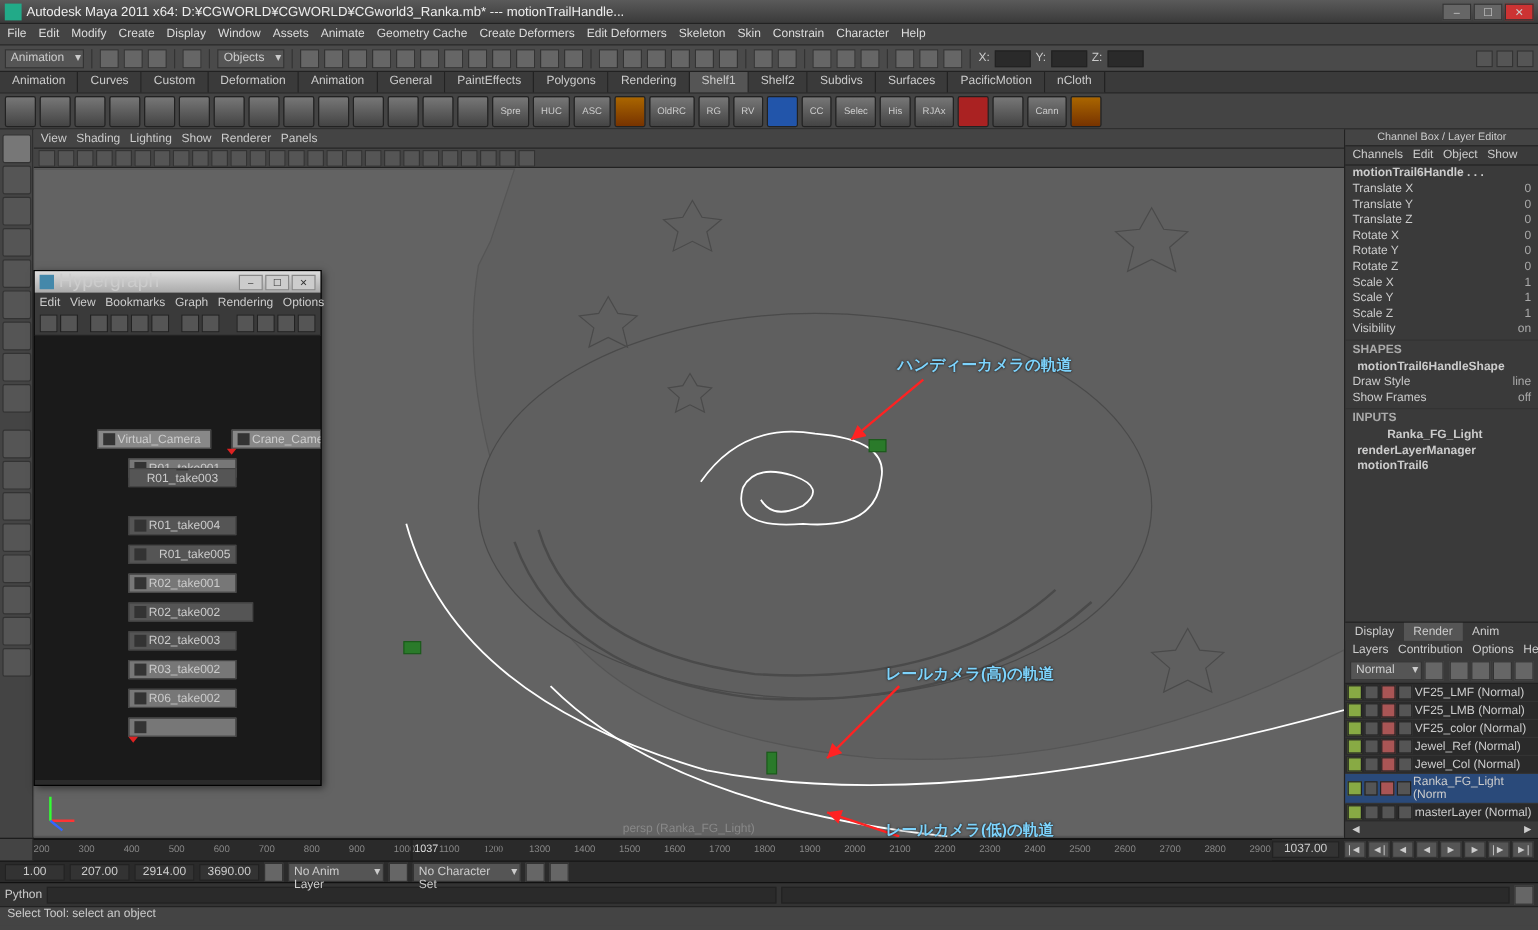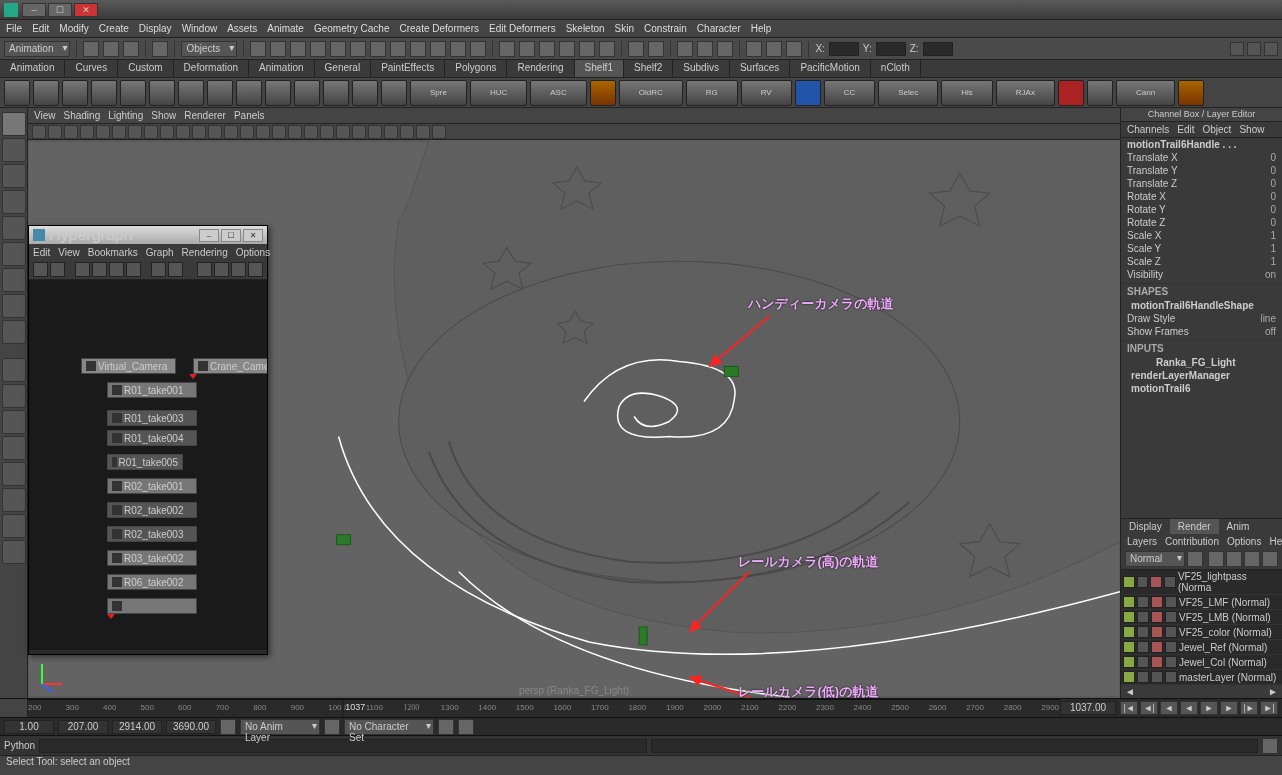--- a/index.html
+++ b/index.html
@@ -17,34 +17,34 @@
 .dropdown::after { content:"▾"; position:absolute; right:2px; top:0; }
 .tbtn { width:16px; height:16px; background:#666; border:1px solid #333; }
 .sep { width:1px; height:16px; background:#333; margin:0 2px; }
 .coordfield { width:30px; height:14px; background:#2a2a2a; border:1px solid #222; }
 .spacer { flex:1; }
 .shelftabs { height:18px; background:#3a3a3a; display:flex; border-bottom:1px solid #222; }
 .shelftab { padding:2px 10px; background:#3a3a3a; border-right:1px solid #222; font-size:10px; cursor:pointer; }
 .shelftab.active { background:#555; }
 .shelfbar { height:30px; background:#444; display:flex; align-items:center; gap:3px; padding:0 4px; border-bottom:1px solid #222; }
 .shelfbtn { width:26px; height:26px; background:linear-gradient(#777,#444); border:1px solid #222; border-radius:2px; }
-.shelfbtn.wide { width:auto; padding:0 19px; display:flex; align-items:center; justify-content:center; font-size:8px;text-align:center; }
+.shelfbtn.wide { width:auto; padding:0 6px; display:flex; align-items:center; justify-content:center; font-size:8px;text-align:center; }
 .shelfbtn.hi { background:linear-gradient(#a60,#730); }
 .shelfbtn.red { background:#a22; }
 .shelfbtn.blue { background:#25a; }
 .workarea { display:flex; height:590px; position:relative; }
 .ltoolbar { width:28px; background:#444; display:flex; flex-direction:column; gap:2px; padding:4px 2px; border-right:1px solid #222; }
 .ltbtn { width:24px; height:24px; background:#555; border:1px solid #333; border-radius:2px; }
 .ltbtn.sel { background:#777; }
 .viewport { flex:1; background:#5a5a5a; position:relative; overflow:hidden; }
 .vpmenu { height:16px; background:#444; display:flex; align-items:center; gap:8px; padding:0 6px; font-size:10px; border-bottom:1px solid #222; }
 .vpicons { height:16px; background:#444; display:flex; align-items:center; gap:2px; padding:0 4px; border-bottom:1px solid #222; }
 .vpicon { width:14px; height:14px; background:#555; border:1px solid #333; }
 .vpcontent { position:absolute; top:32px; left:0; right:0; bottom:0; background:#5f5f5f; }
-.annot { position:absolute; color:#f0abfc; font-size:13px; font-weight:bold; pointer-events:none; text-shadow:0 0 2px #000; }
+.annot { position:absolute; color:#7dd3fc; font-size:13px; font-weight:bold; pointer-events:none; text-shadow:0 0 2px #000; }
 .axiswidget { position:absolute; bottom:4px; left:4px; width:40px; height:40px; }
 .camlabel { position:absolute; bottom:2px; left:50%; transform:translateX(-50%); font-size:10px; color:#888; }
 .rpanel { width:162px; background:#3a3a3a; border-left:1px solid #222; display:flex; flex-direction:column; }
 .rphead { height:14px; background:#444; text-align:center; font-size:9px; border-bottom:1px solid #222; padding:1px; }
 .rptabs { display:flex; gap:8px; padding:2px 6px; font-size:10px; border-bottom:1px solid #222; }
 .chbox { flex:1; overflow:auto; font-size:10px; }
 .chrow { display:flex; justify-content:space-between; padding:1px 6px; }
 .chrow .val { color:#aaa; }
 .chsec { padding:2px 6px; font-weight:bold; color:#aaa; border-top:1px solid #333; margin-top:2px; }
 .layertabs { display:flex; background:#3a3a3a; border-top:1px solid #222; }
@@ -88,20 +88,21 @@
 .htri { position:absolute; width:0; height:0; border-left:4px solid transparent; border-right:4px solid transparent; border-top:5px solid #d22; }
 svg.scene { position:absolute; inset:0; width:100%; height:100%; }
 .rightdock { display:flex; gap:3px; }
 .rdbtn { width:14px; height:14px; background:#555; border:1px solid #333; }
 </style>
 </head>
 <body>
 
 <div class="titlebar">
   <div class="icon"></div>
+  <div class="title">Autodesk Maya 2011 x64:  D:¥CGWORLD¥CGWORLD¥CGworld3_Ranka.mb*   ---   motionTrailHandle...</div>
   <div class="winbtns">
     <div class="winbtn">‒</div>
     <div class="winbtn">☐</div>
     <div class="winbtn close">✕</div>
   </div>
 </div>
 
 <div class="menubar" id="menubar">
     <span>File</span>
     <span>Edit</span>
@@ -426,56 +427,56 @@
       <div class="tbtn"></div>
       <div class="tbtn"></div>
       <div class="tbtn"></div>
     </div>
     <div class="layerlist" id="layerlist">
         <div class="layerrow">
           <div class="layerchk on"></div>
           <div class="layerchk"></div>
           <div class="layerchk r"></div>
           <div class="layerchk"></div>
-          <span>VF25_lightpass (Norma</span>
+          <span>VF25_LMF (Normal)</span>
         </div>
         <div class="layerrow">
           <div class="layerchk on"></div>
           <div class="layerchk"></div>
           <div class="layerchk r"></div>
           <div class="layerchk"></div>
-          <span>VF25_LMF (Normal)</span>
+          <span>VF25_LMB (Normal)</span>
         </div>
         <div class="layerrow">
           <div class="layerchk on"></div>
           <div class="layerchk"></div>
           <div class="layerchk r"></div>
           <div class="layerchk"></div>
-          <span>VF25_LMB (Normal)</span>
+          <span>VF25_color (Normal)</span>
         </div>
         <div class="layerrow">
           <div class="layerchk on"></div>
           <div class="layerchk"></div>
           <div class="layerchk r"></div>
           <div class="layerchk"></div>
-          <span>VF25_color (Normal)</span>
+          <span>Jewel_Ref (Normal)</span>
         </div>
         <div class="layerrow">
           <div class="layerchk on"></div>
           <div class="layerchk"></div>
           <div class="layerchk r"></div>
           <div class="layerchk"></div>
-          <span>Jewel_Ref (Normal)</span>
-        </div>
-        <div class="layerrow">
+          <span>Jewel_Col (Normal)</span>
+        </div>
+        <div class="layerrow sel">
           <div class="layerchk on"></div>
           <div class="layerchk"></div>
           <div class="layerchk r"></div>
           <div class="layerchk"></div>
-          <span>Jewel_Col (Normal)</span>
+          <span>Ranka_FG_Light (Norm</span>
         </div>
         <div class="layerrow">
           <div class="layerchk on"></div>
           <div class="layerchk"></div>
           <div class="layerchk "></div>
           <div class="layerchk"></div>
           <span>masterLayer (Normal)</span>
         </div>
       </div>
     <div class="layerscroll">
@@ -593,37 +594,37 @@
         <span>Virtual_Camera</span>
       </div>
       <div class="hnode head" style="left: 164px; top: 78px; width: 95px;">
         <div class="cam"></div>
         <span>Crane_Camera</span>
       </div>
       <div class="hnode" style="left: 78px; top: 102px; width: 90px;">
         <div class="cam"></div>
         <span>R01_take001</span>
       </div>
-      <div class="hnode dim" style="left: 78px; top: 130px; width: 90px;">
+      <div class="hnode dim" style="left: 78px; top: 110px; width: 90px; flex-direction: column;">
         <div class="cam"></div>
         <span>R01_take003</span>
       </div>
       <div class="hnode dim" style="left: 78px; top: 150px; width: 90px;">
         <div class="cam"></div>
         <span>R01_take004</span>
       </div>
-      <div class="hnode dim" style="left: 78px; top: 174px; width: 76px; justify-content: space-between;">
+      <div class="hnode dim" style="left: 78px; top: 174px; width: 90px; justify-content: space-between;">
         <div class="cam"></div>
         <span>R01_take005</span>
       </div>
       <div class="hnode" style="left: 78px; top: 198px; width: 90px;">
         <div class="cam"></div>
         <span>R02_take001</span>
       </div>
-      <div class="hnode dim" style="left: 78px; top: 222px; width: 90px;">
+      <div class="hnode dim" style="left: 78px; top: 222px; width: 104px;">
         <div class="cam"></div>
         <span>R02_take002</span>
       </div>
       <div class="hnode dim" style="left: 78px; top: 246px; width: 90px;">
         <div class="cam"></div>
         <span>R02_take003</span>
       </div>
       <div class="hnode" style="left: 78px; top: 270px; width: 90px;">
         <div class="cam"></div>
         <span>R03_take002</span>

